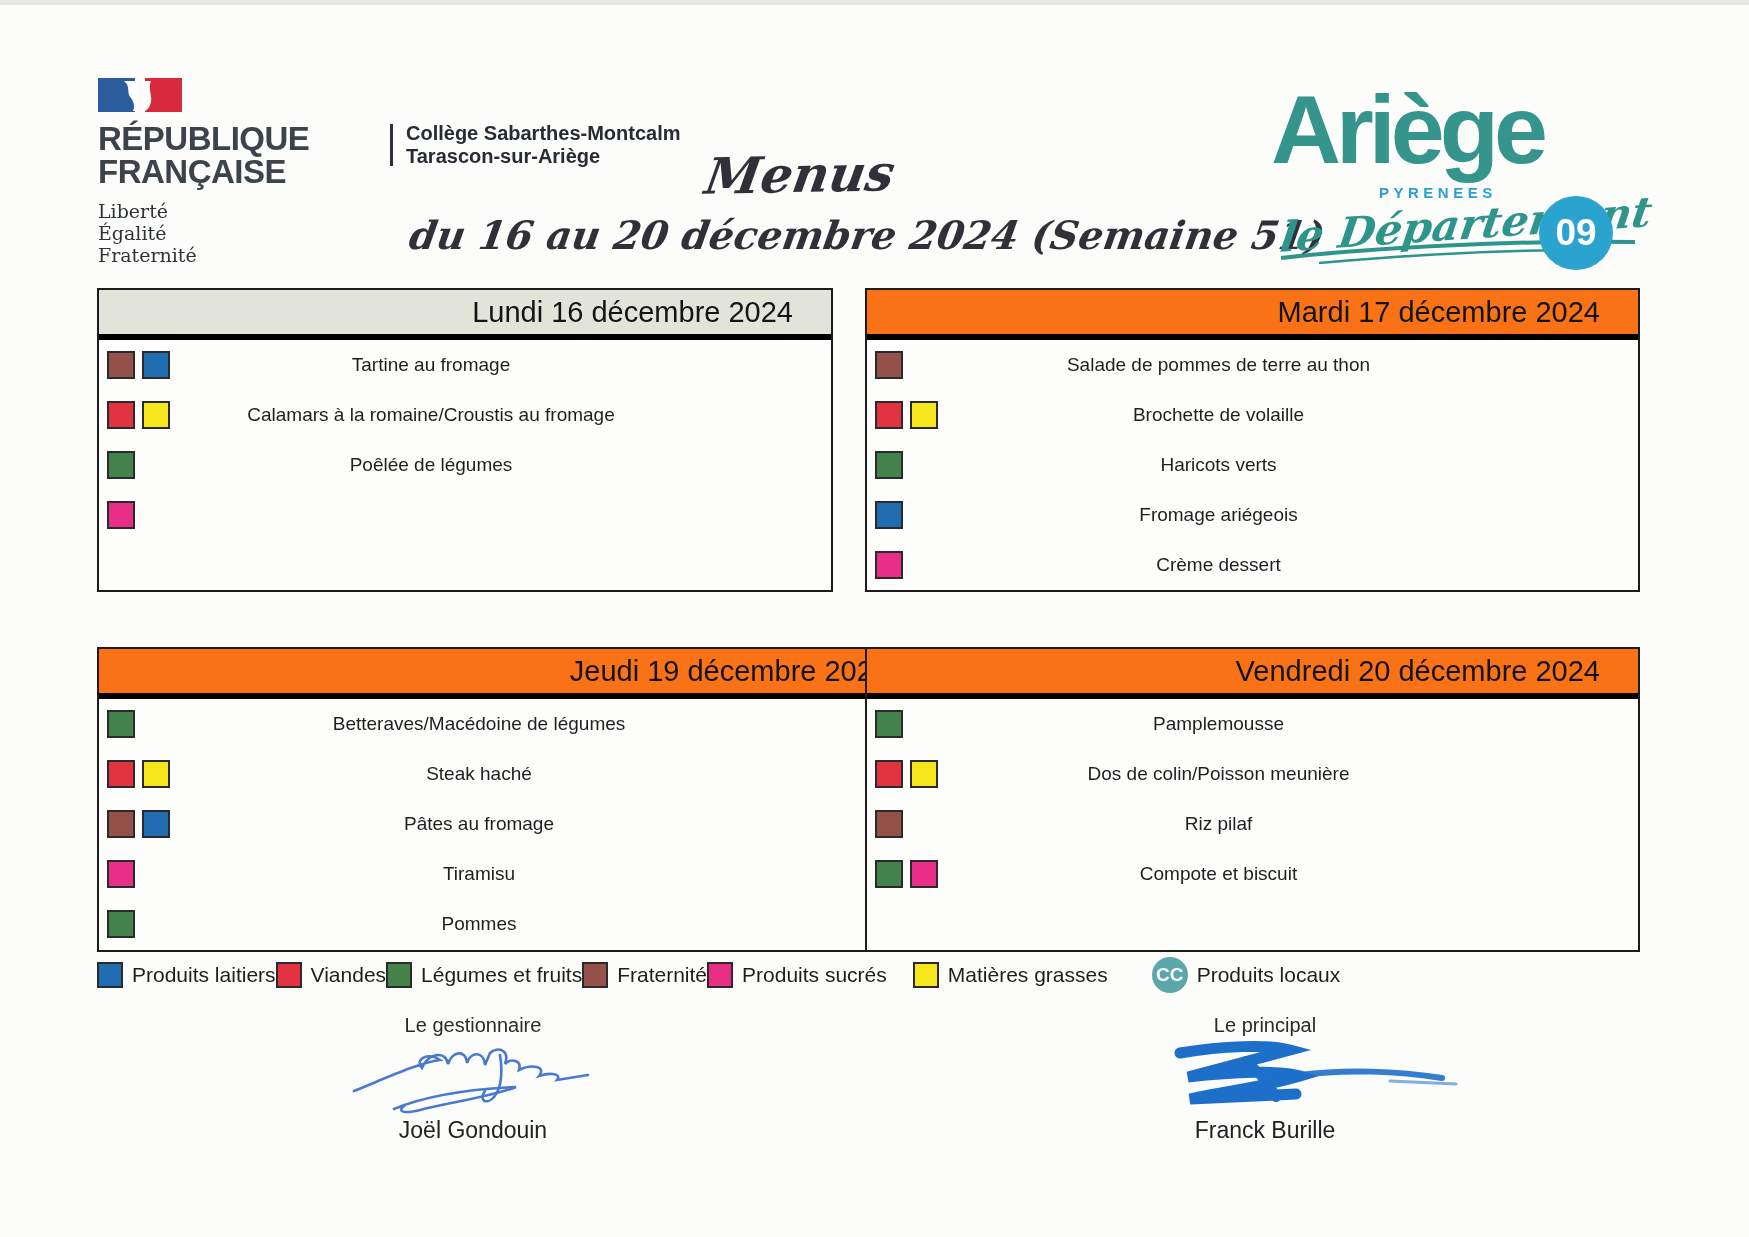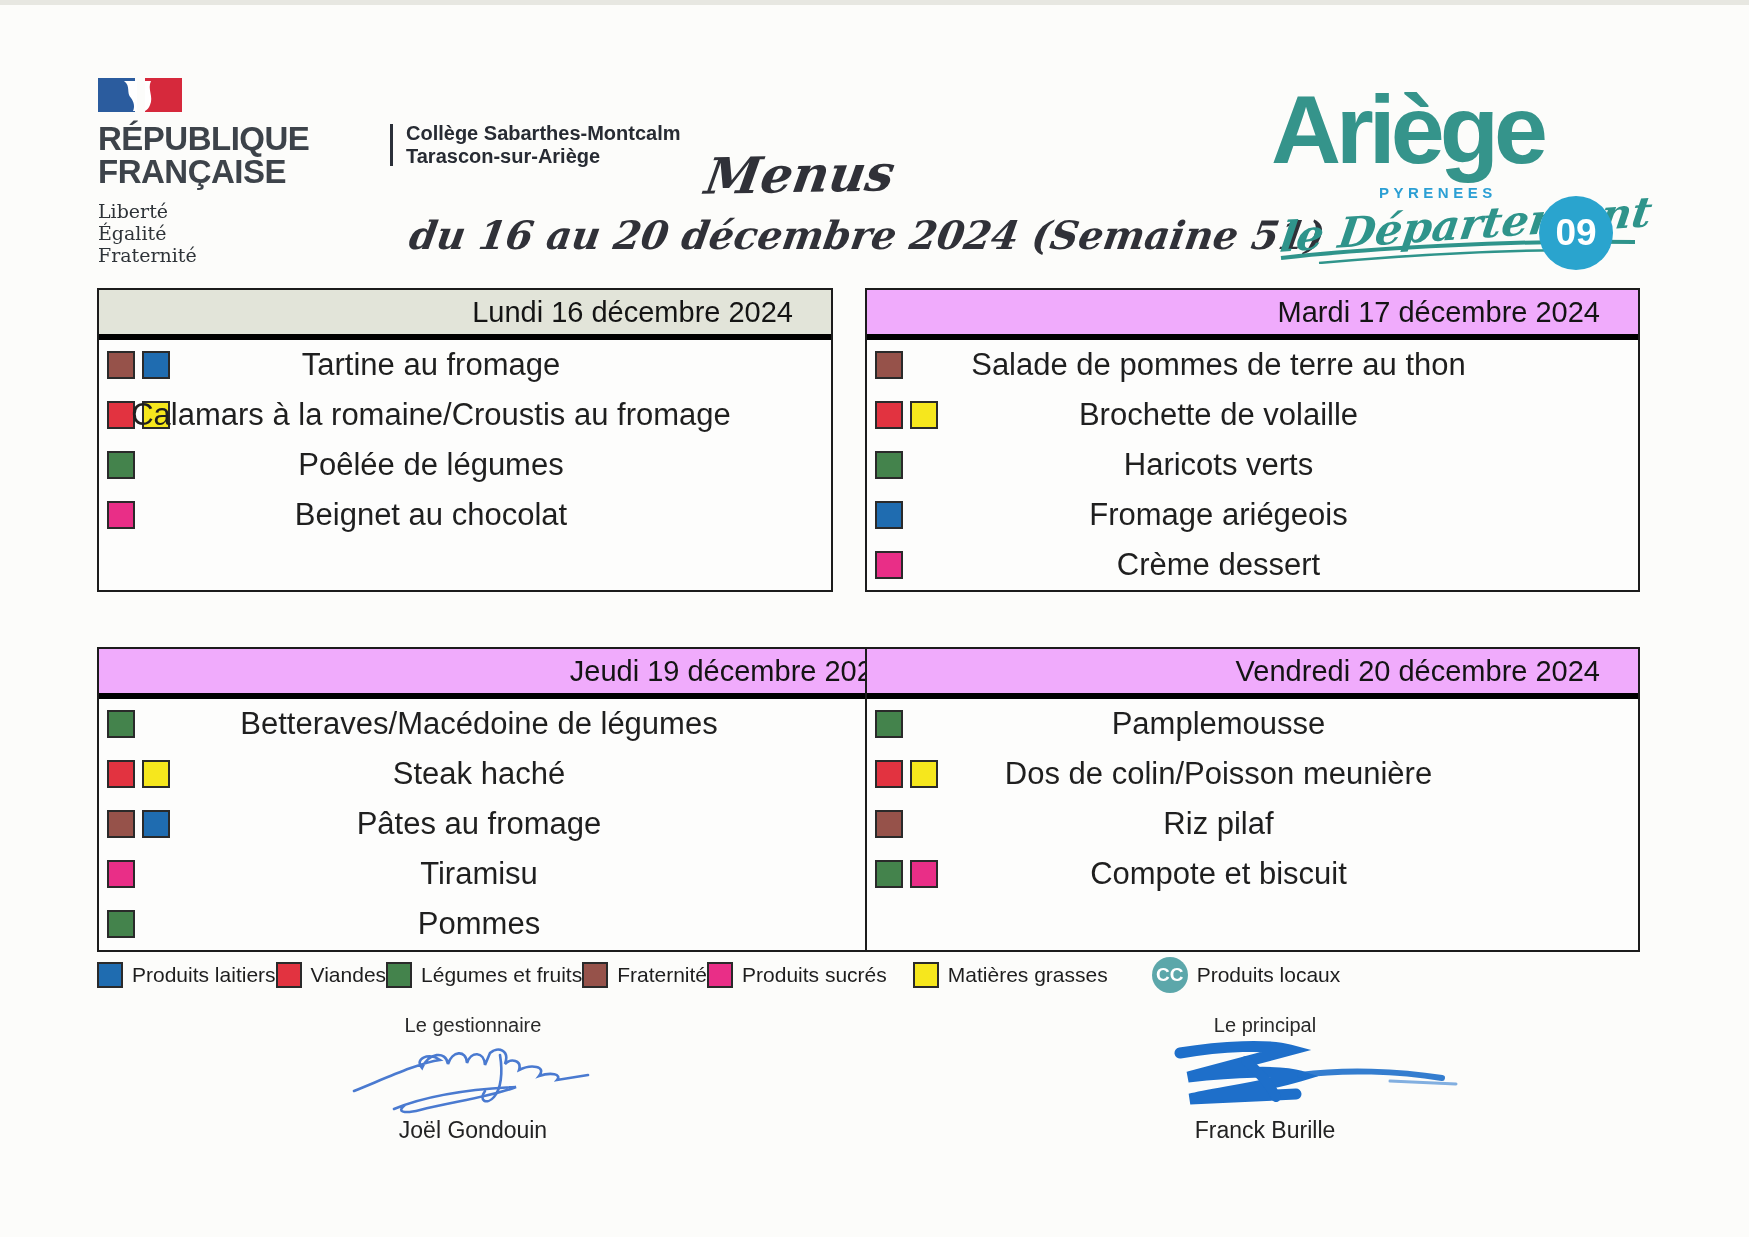--- a/index.html
+++ b/index.html
@@ -42,26 +42,26 @@
   
   .menu-card { position:absolute; border:2px solid #1c1c1c; background:#fdfdfc; }
   .pos-lundi    { left:97px;  top:288px; width:736px; height:304px; }
   .pos-mardi    { left:865px; top:288px; width:775px; height:304px; }
   .pos-jeudi    { left:97px;  top:647px; width:832px; height:305px; }
   .pos-vendredi { left:865px; top:647px; width:775px; height:305px; }
   .menu-header { height:50px; border-bottom:6px solid #000000; display:flex; align-items:center; justify-content:flex-end;
                  font-size:29px; color:#141414; }
   .menu-header .day-label { transform:translateX(-38px); }
   .hdr-gray { background:#e2e4d9; }
-  .hdr-blue { background:#f0abfc; }
+  .hdr-blue { background:#f97316; }
   .menu-row { position:relative; height:50px; }
   .tag-squares { position:absolute; left:8px; top:50%; transform:translateY(-50%); display:flex; gap:7px; }
   .tag-square { width:28px; height:28px; border:2px solid #2a2a2a; }
   .item-label { position:absolute; left:0; right:0; top:50%; transform:translateY(-50%) translateX(-34px);
-                text-align:center; font-size:31px; color:#1f1f1f; }
+                text-align:center; font-size:19px; color:#1f1f1f; }
 
   
   .legend { position:absolute; left:97px; top:956px; width:1560px; height:38px; display:flex; align-items:center; }
   .legend-entry { display:flex; align-items:center; gap:9px; }
   .legend-entry.extra-gap  { margin-left:26px; }
   .legend-entry.extra-gap2 { margin-left:44px; }
   .legend-square { width:26px; height:26px; border:2px solid #2a2a2a; }
   .legend-circle { width:36px; height:36px; border-radius:50%; background:#5ca7aa; color:#ffffff;
                    font-weight:bold; font-size:19px; display:flex; align-items:center; justify-content:center; }
   .legend-label { font-size:21px; color:#1e1e1e; }
@@ -145,21 +145,20 @@
         <div class="menu-row">
           <div class="tag-squares">
             <span class="tag-square" style="background: rgb(68, 131, 76);"></span>
           </div>
           <div class="item-label">Poêlée de légumes</div>
         </div>
         <div class="menu-row">
           <div class="tag-squares">
             <span class="tag-square" style="background: rgb(233, 46, 135);"></span>
           </div>
-          <div class="item-label">Beignet au chocolat</div>
         </div>
       </div>
   </section>
 
   <section class="menu-card pos-mardi">
     <div class="menu-header hdr-blue">
       <span class="day-label">Mardi 17 décembre 2024</span>
     </div>
     <div class="menu-rows">
         <div class="menu-row">

